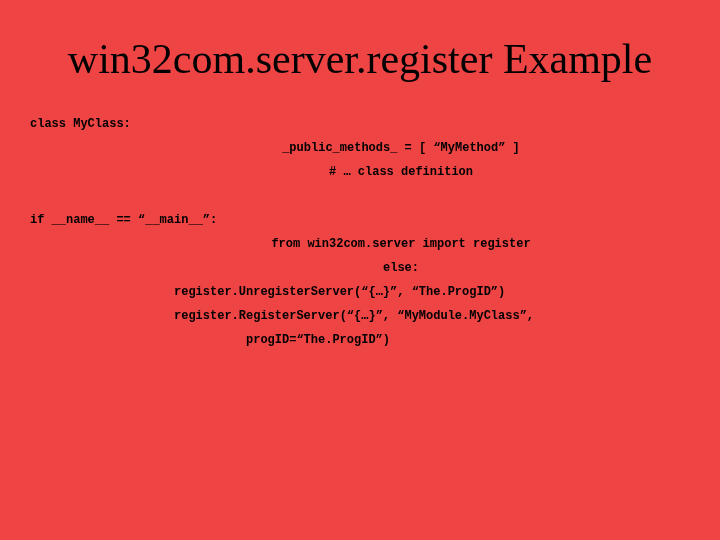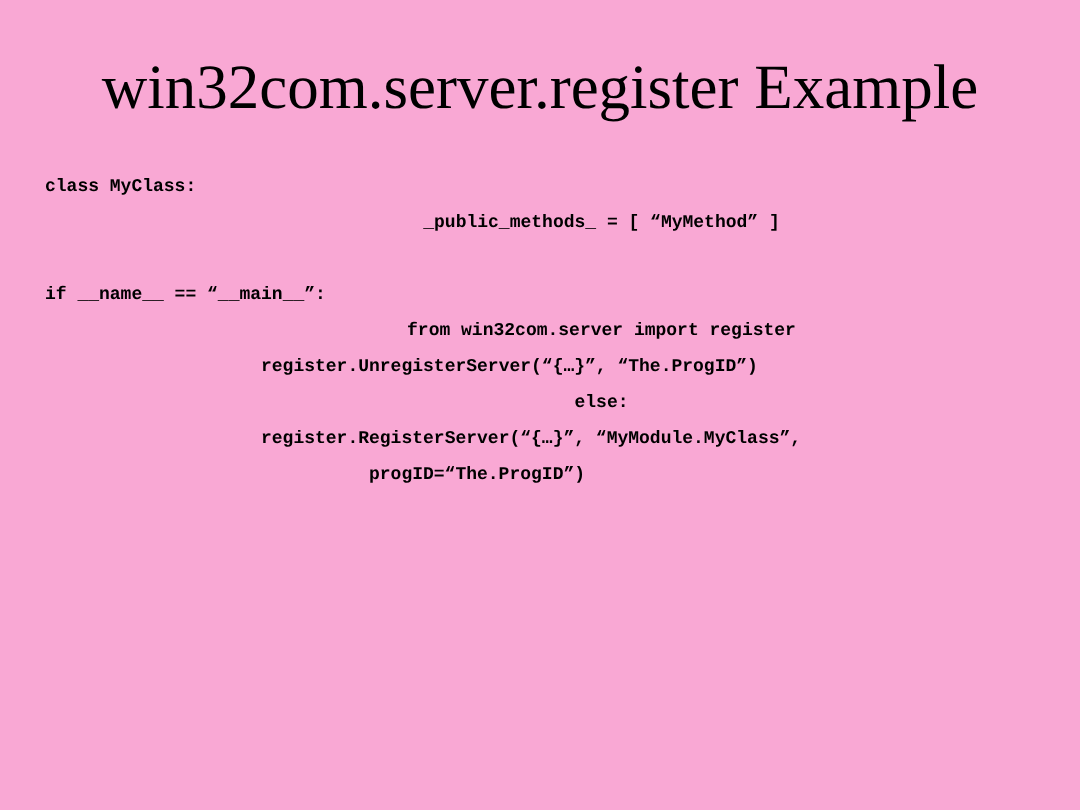--- a/index.html
+++ b/index.html
@@ -4,21 +4,21 @@
 <style>
   html, body {
     margin: 0;
     padding: 0;
     background: #ffffff;
   }
   .slide {
     position: relative;
     width: 720px;
     height: 540px;
-    background: #f9a8d4;
+    background: #ef4444;
     overflow: hidden;
     color: #000000;
   }
   .slide-title {
     position: absolute;
     top: 34px;
     left: 0;
     width: 720px;
     text-align: center;
     font-family: "Liberation Serif", serif;
@@ -53,22 +53,23 @@
 </head>
 <body>
 
 <div class="slide">
 
   <h1 class="slide-title">win32com.server.register Example</h1>
 
   <div class="code-block">
     <div class="code-line ind0">class MyClass:</div>
     <div class="code-line ind1">_public_methods_ = [ “MyMethod” ]</div>
+    <div class="code-line ind1"># … class definition</div>
     <div class="code-line blank-line ind0"></div>
     <div class="code-line ind0">if __name__ == “__main__”:</div>
     <div class="code-line ind1">from win32com.server import register</div>
+    <div class="code-line ind1">else:</div>
     <div class="code-line ind2">register.UnregisterServer(“{…}”, “The.ProgID”)</div>
-    <div class="code-line ind1">else:</div>
     <div class="code-line ind2">register.RegisterServer(“{…}”, “MyModule.MyClass”,</div>
     <div class="code-line ind3">progID=“The.ProgID”)</div>
   </div>
 
 </div>
 
 </body></html>

